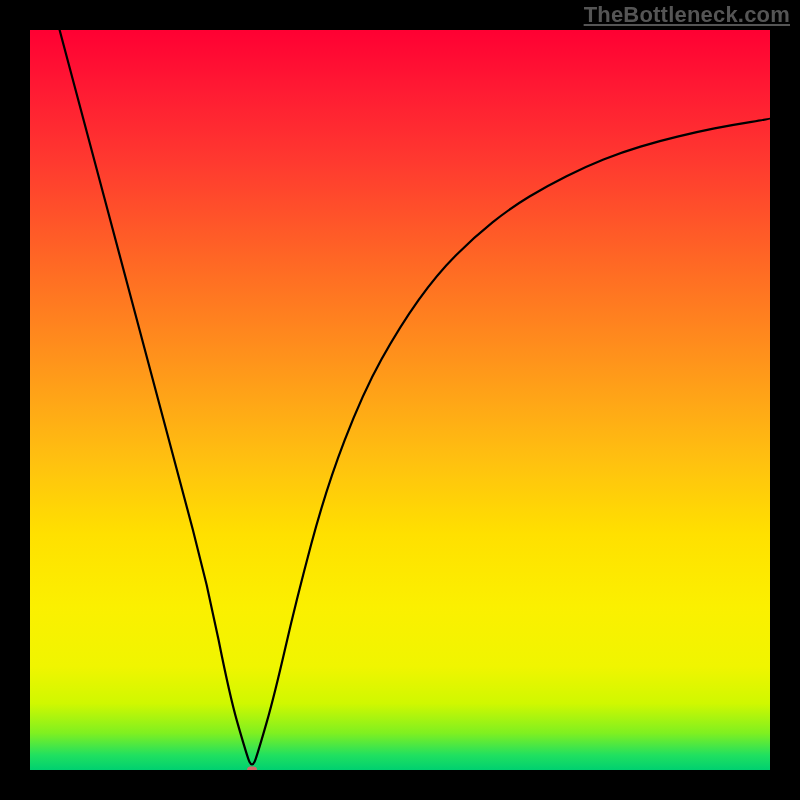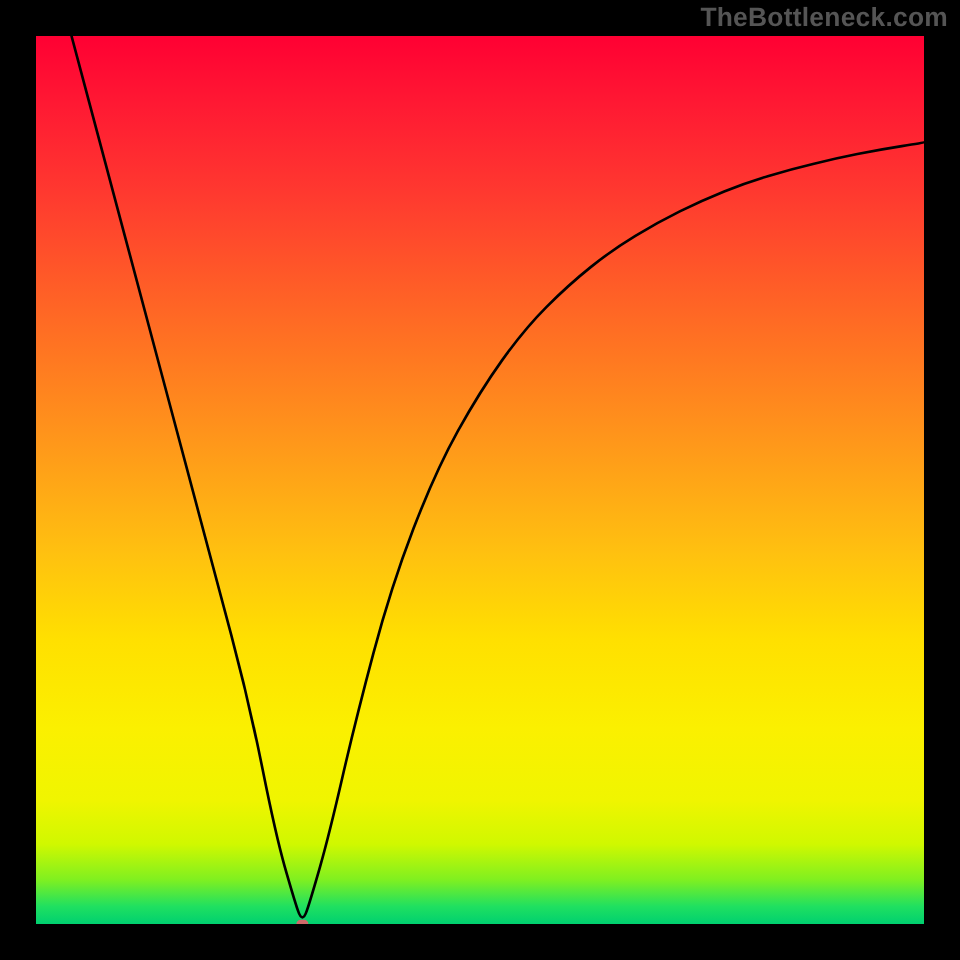--- a/index.html
+++ b/index.html
@@ -19,20 +19,21 @@
   }
   .watermark {
     position: absolute;
     top: 2px;
     right: 10px;
     color: #555;
     font-size: 22px;
     font-weight: 600;
     letter-spacing: 0.2px;
     z-index: 10;
+    text-decoration: underline;
   }
   .plot-area {
     position: absolute;
     left: 30px;
     top: 30px;
     width: 740px;
     height: 740px;
     overflow: hidden;
   }
   .gradient {

